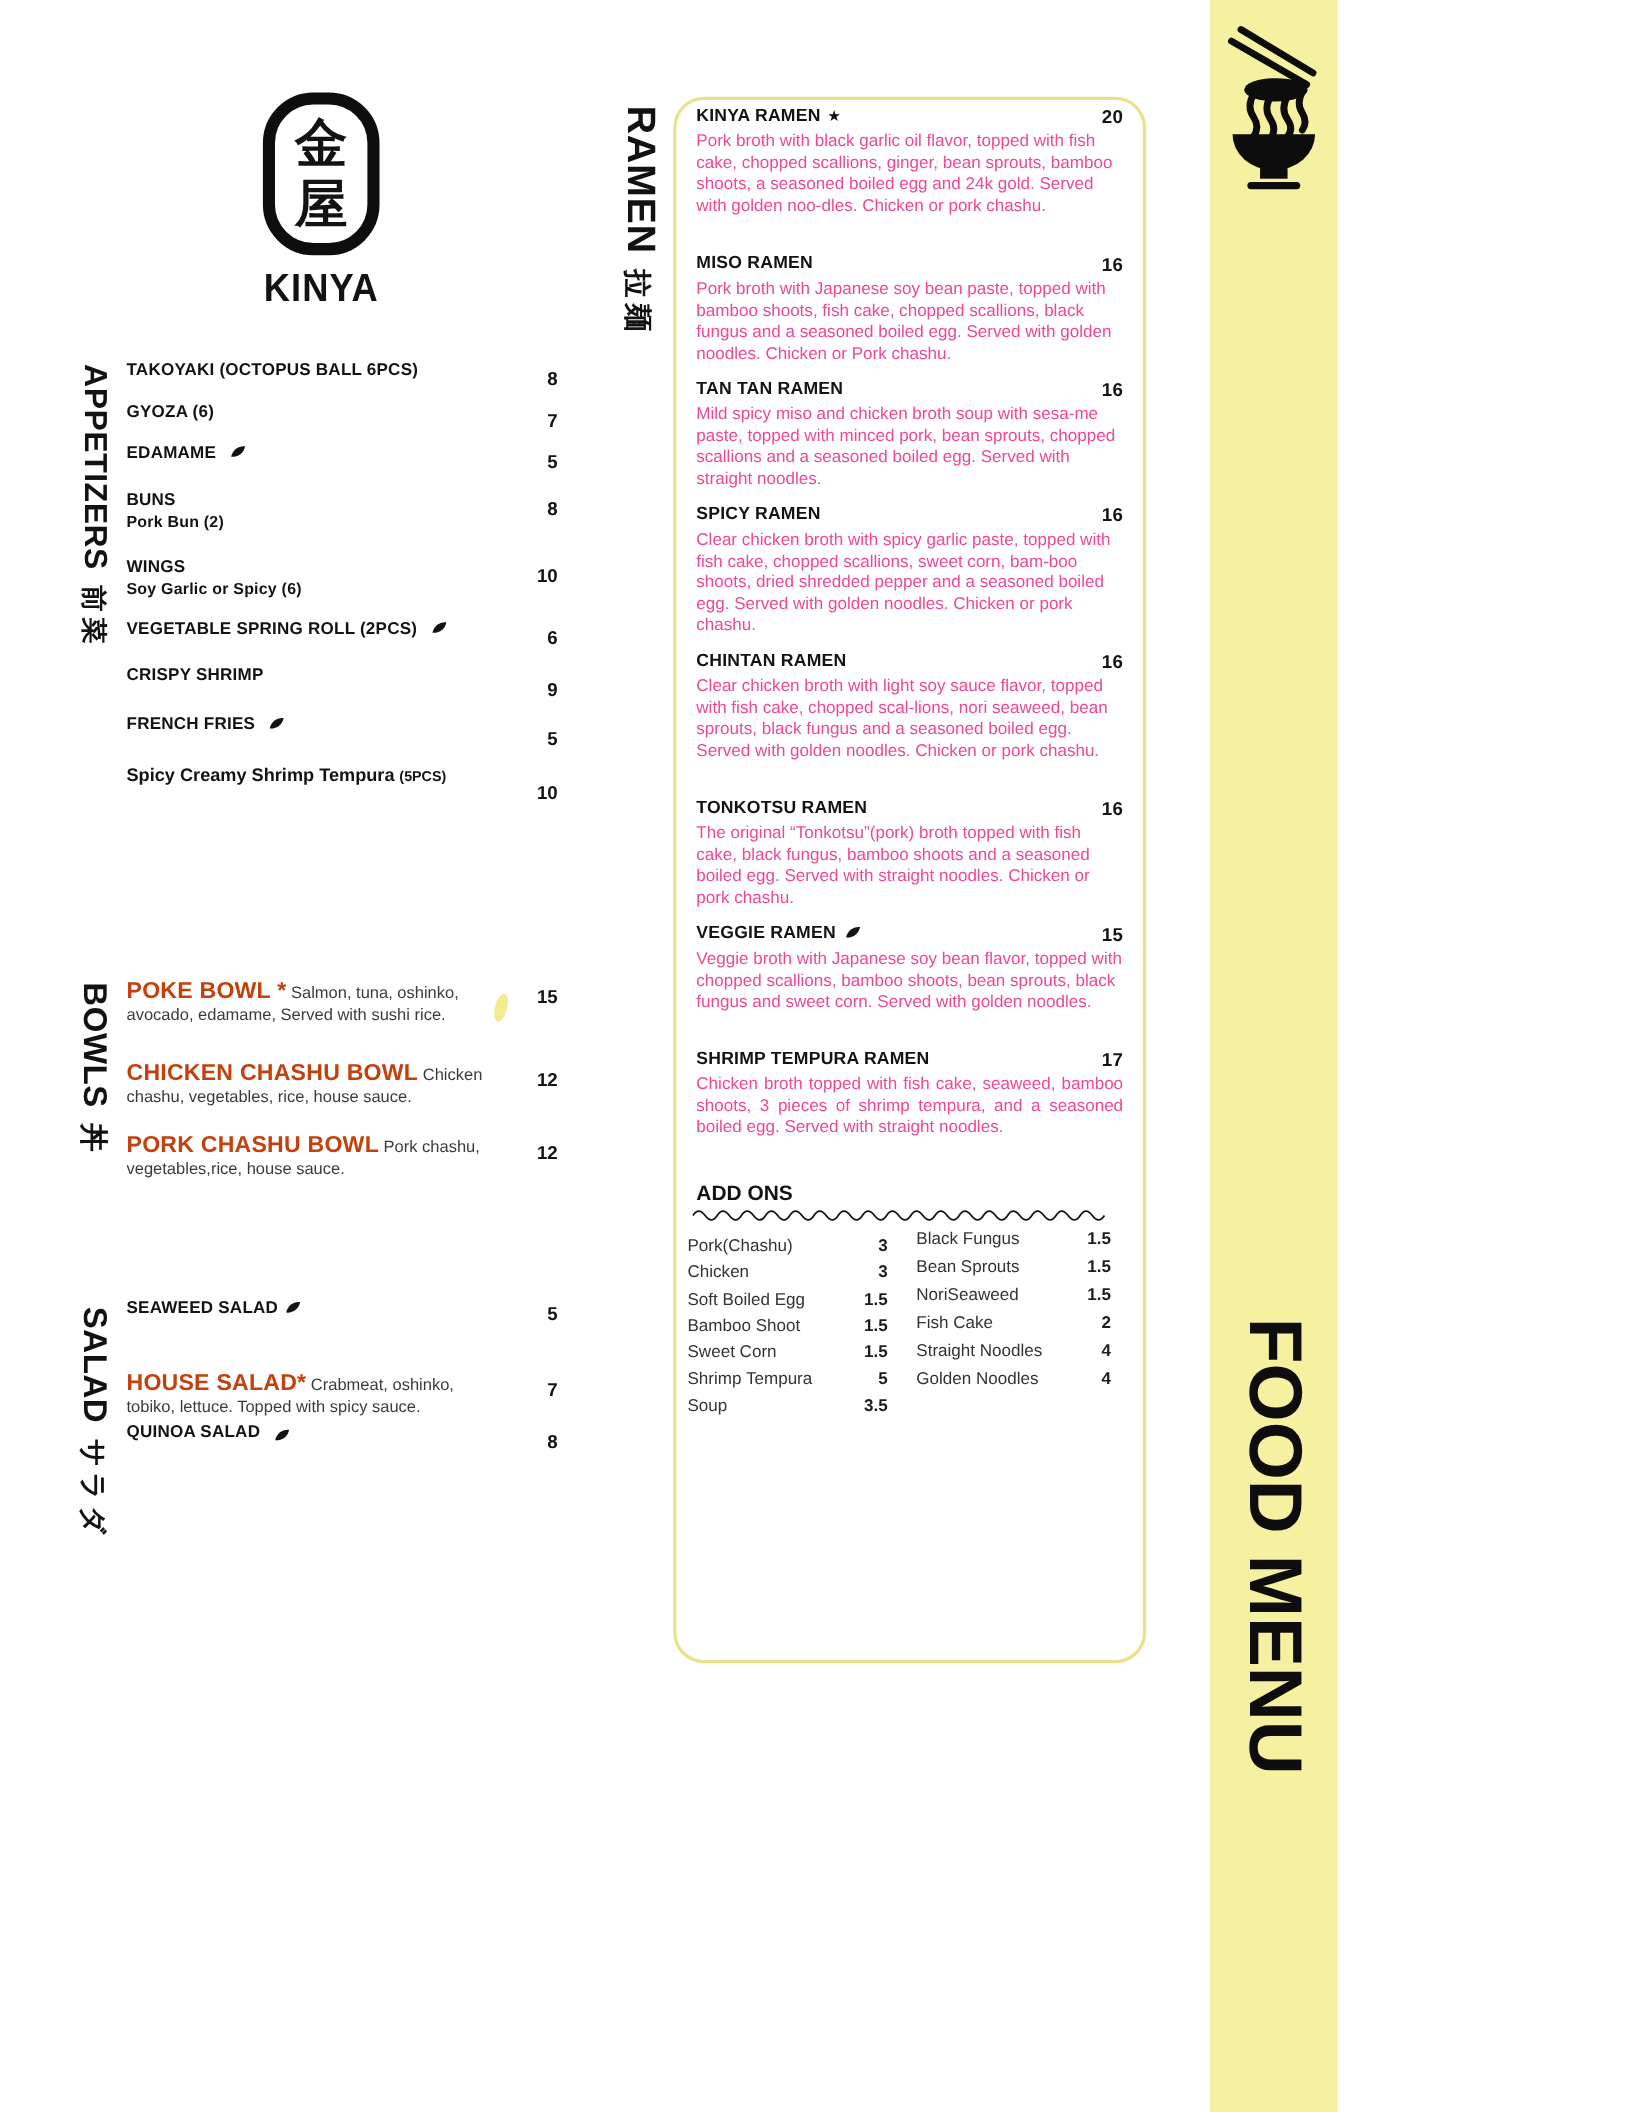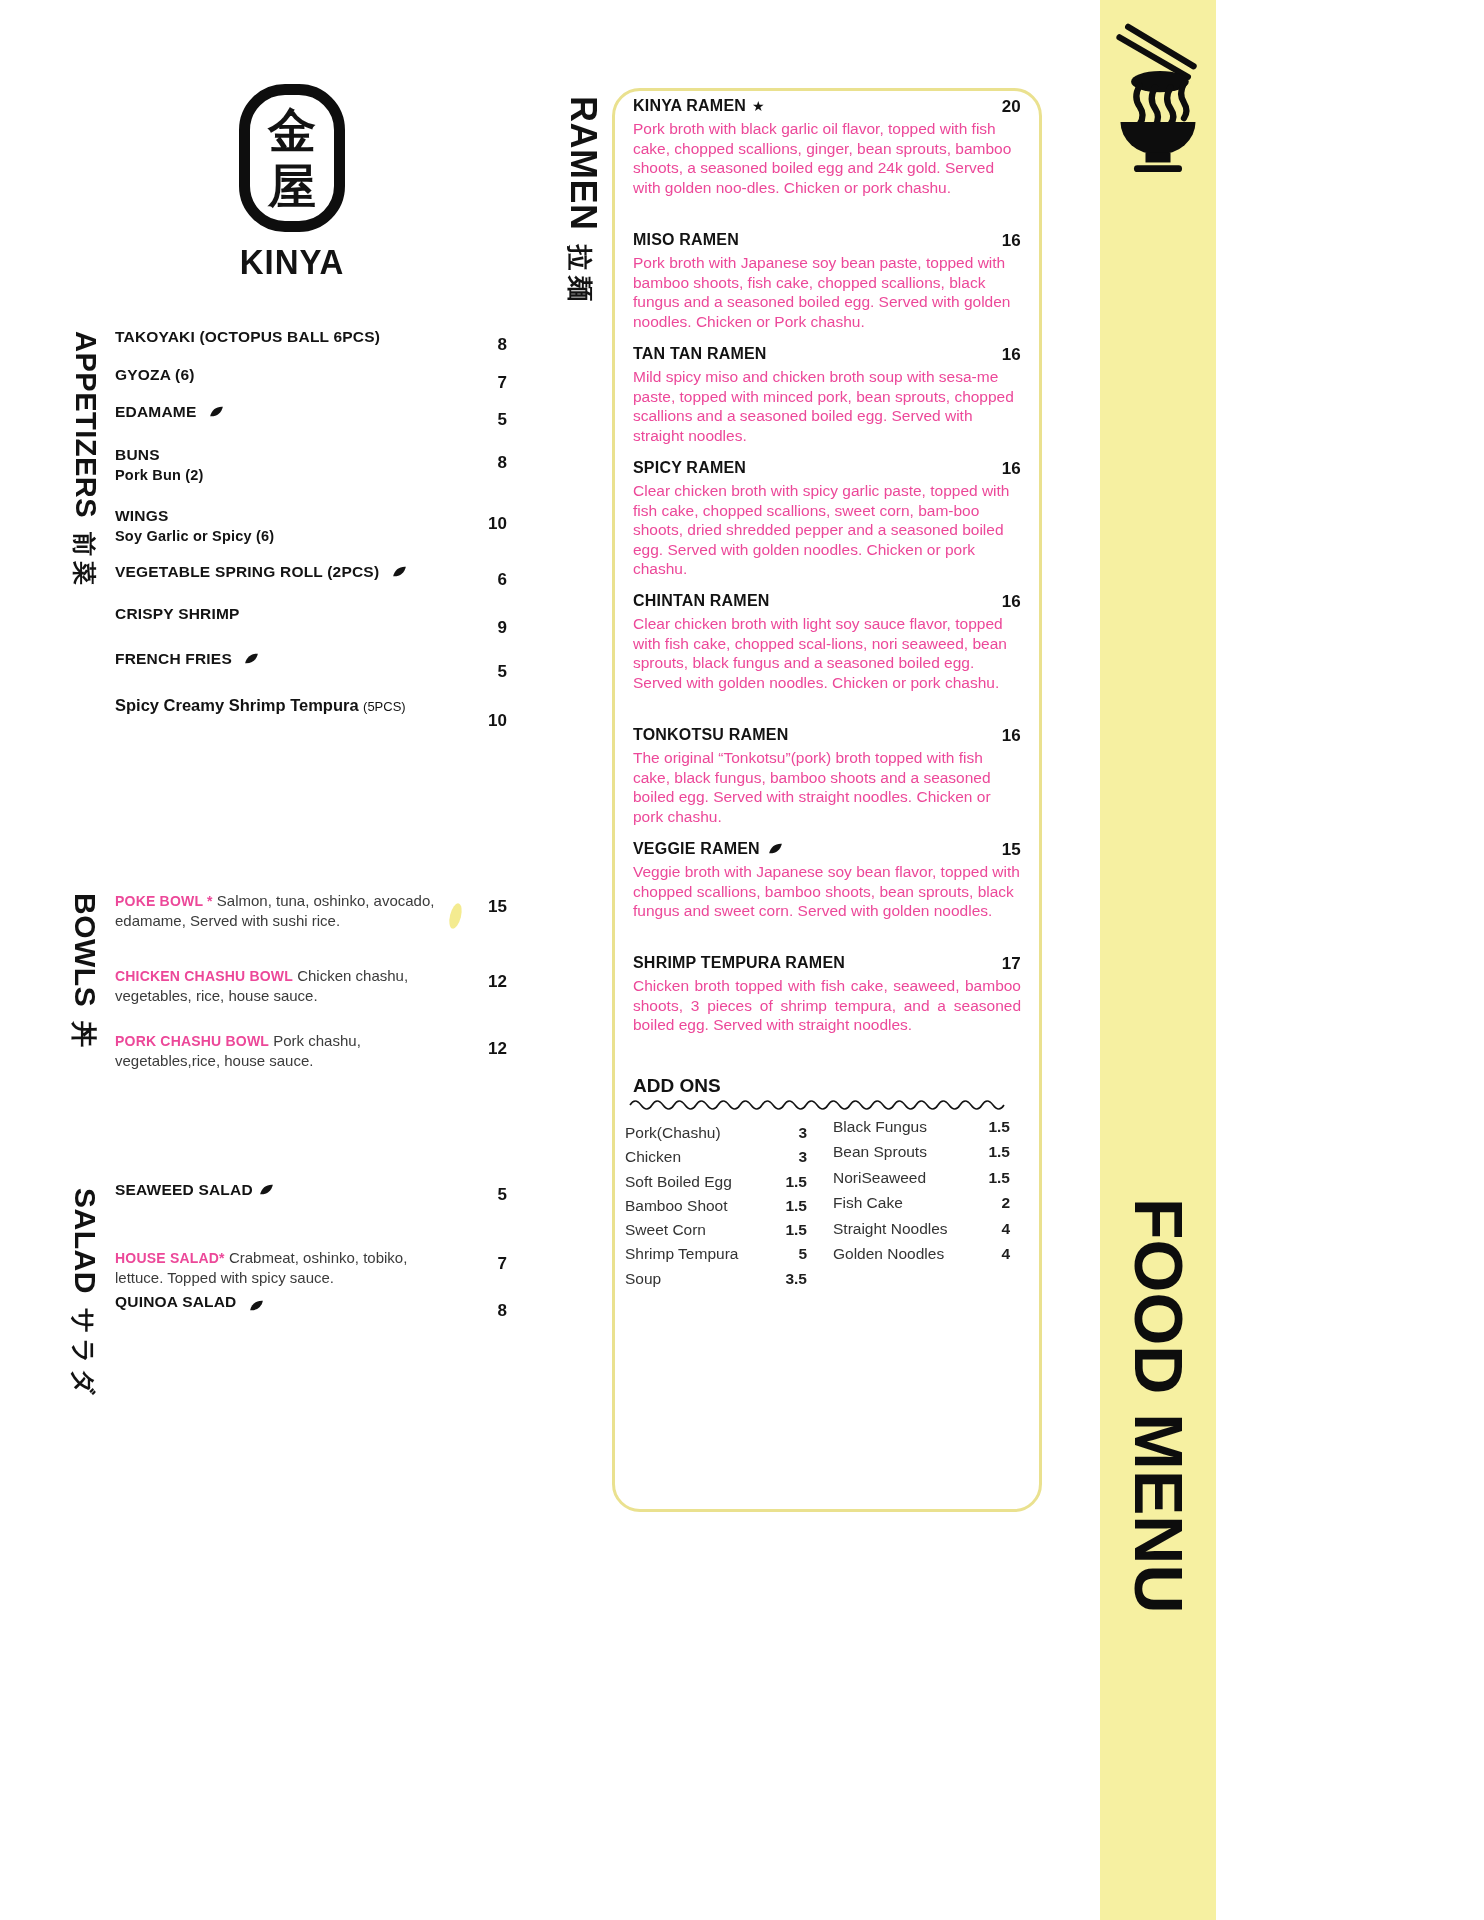--- a/index.html
+++ b/index.html
@@ -17,27 +17,27 @@
 
   
   .vlabel { position:absolute; transform-origin:0 0; transform:rotate(90deg); white-space:nowrap;
             font-weight:800; color:#121212; letter-spacing:.5px; }
   .vlabel .jp { margin-left:14px; font-weight:700; letter-spacing:5px; font-family:"DejaVu Sans",sans-serif; }
 
   
   .arow { position:absolute; left:115px; width:392px; }
   .aname { font-weight:800; font-size:15.5px; letter-spacing:.2px; }
   .aname-mixed { font-weight:800; font-size:16.5px; }
-  .asuffix { font-weight:400; font-size:13px; }
+  .asuffix { font-weight:700; font-size:13px; }
   .asub { font-weight:700; font-size:14.5px; margin-top:3px; letter-spacing:.2px; }
   .aprice { position:absolute; right:0; top:7px; font-weight:800; font-size:17px; }
   .leaf { display:inline-block; vertical-align:-2px; margin-left:8px; transform:rotate(8deg); }
 
   .bp { width:352px; font-size:15px; line-height:20px; color:#3b3b3b; }
-  .bp .bn { font-weight:800; font-size:14px; color:#ec4899; letter-spacing:.2px; }
+  .bp .bn { font-weight:800; font-size:21px; color:#c2410c; letter-spacing:.2px; }
   .ddesc { font-size:14.5px; line-height:19px; color:#3b3b3b; margin-top:3px; }
 
   
   .ramen-box { position:absolute; left:612px; top:88px; width:430px; height:1424px;
                border:3px solid #eae18f; border-radius:28px; }
   .ritem { position:absolute; left:633px; width:388px; }
   .rtitle { position:relative; font-weight:800; font-size:16px; letter-spacing:.2px; }
   .rprice { position:absolute; right:0; top:0; font-size:17px; font-weight:800; }
   .rdesc { margin-top:4px; font-size:15.5px; line-height:19.5px; color:#ec4899; }
   .star { margin-left:6px; font-size:14px; }

